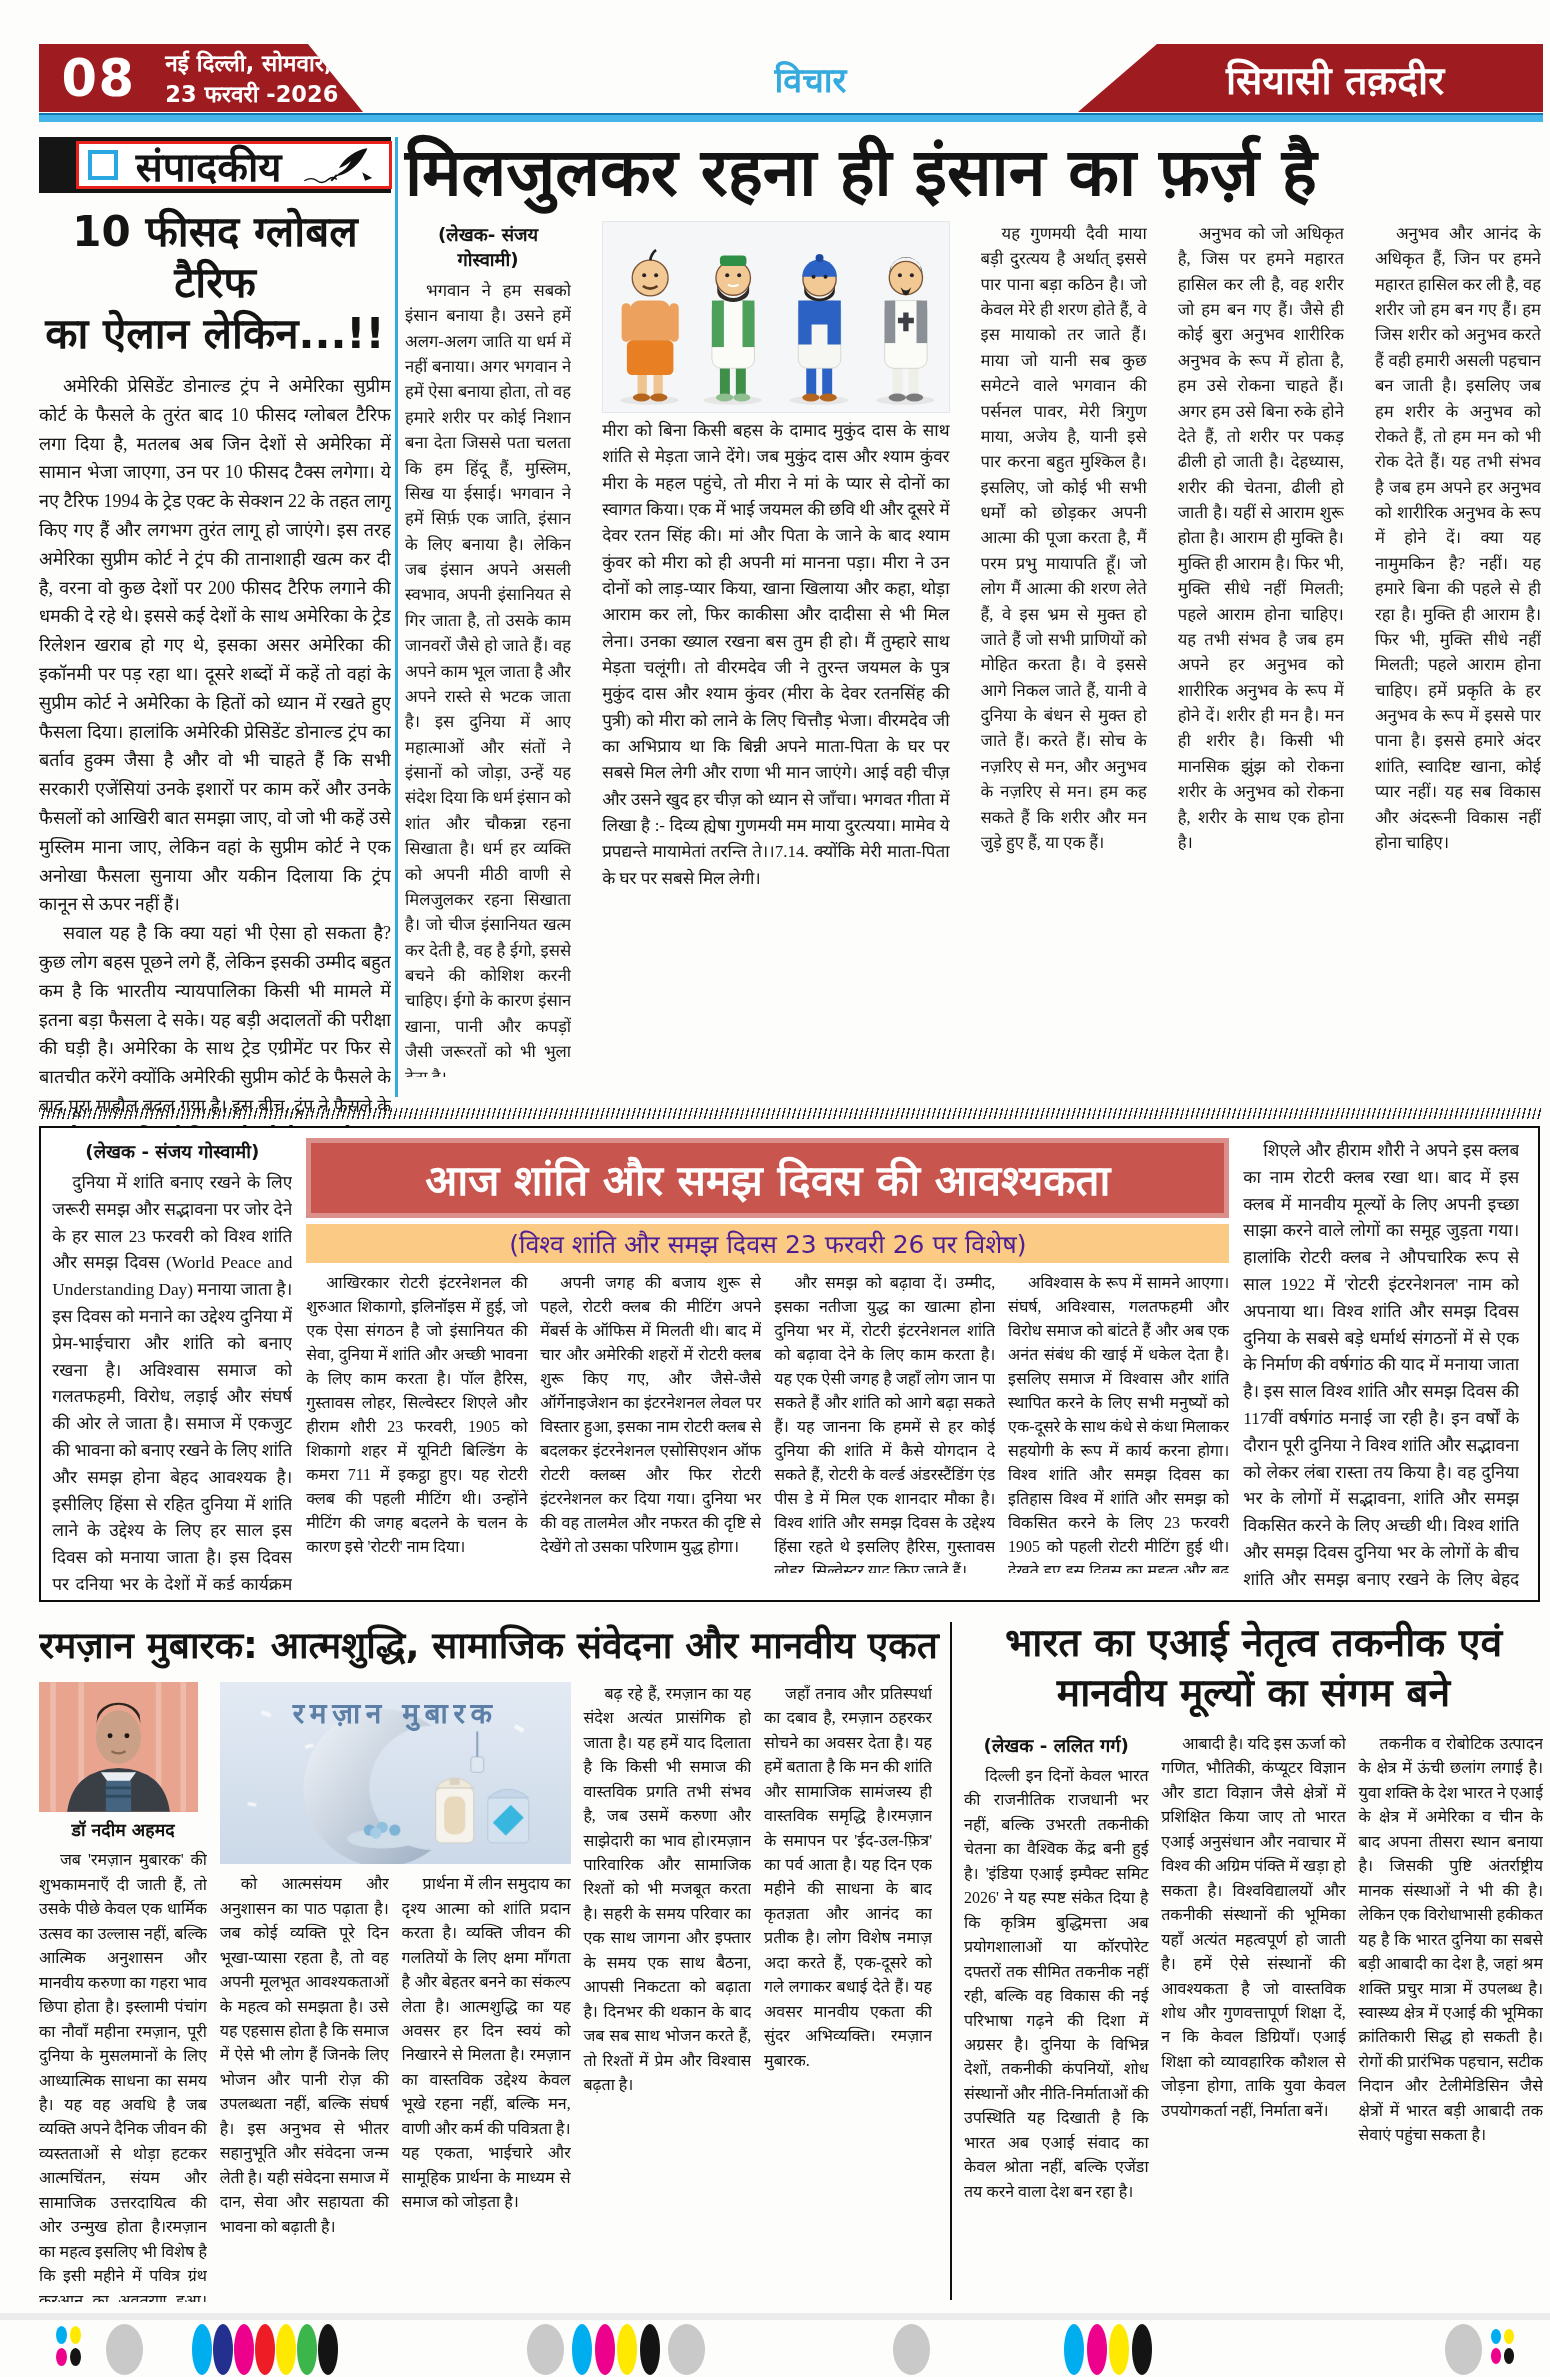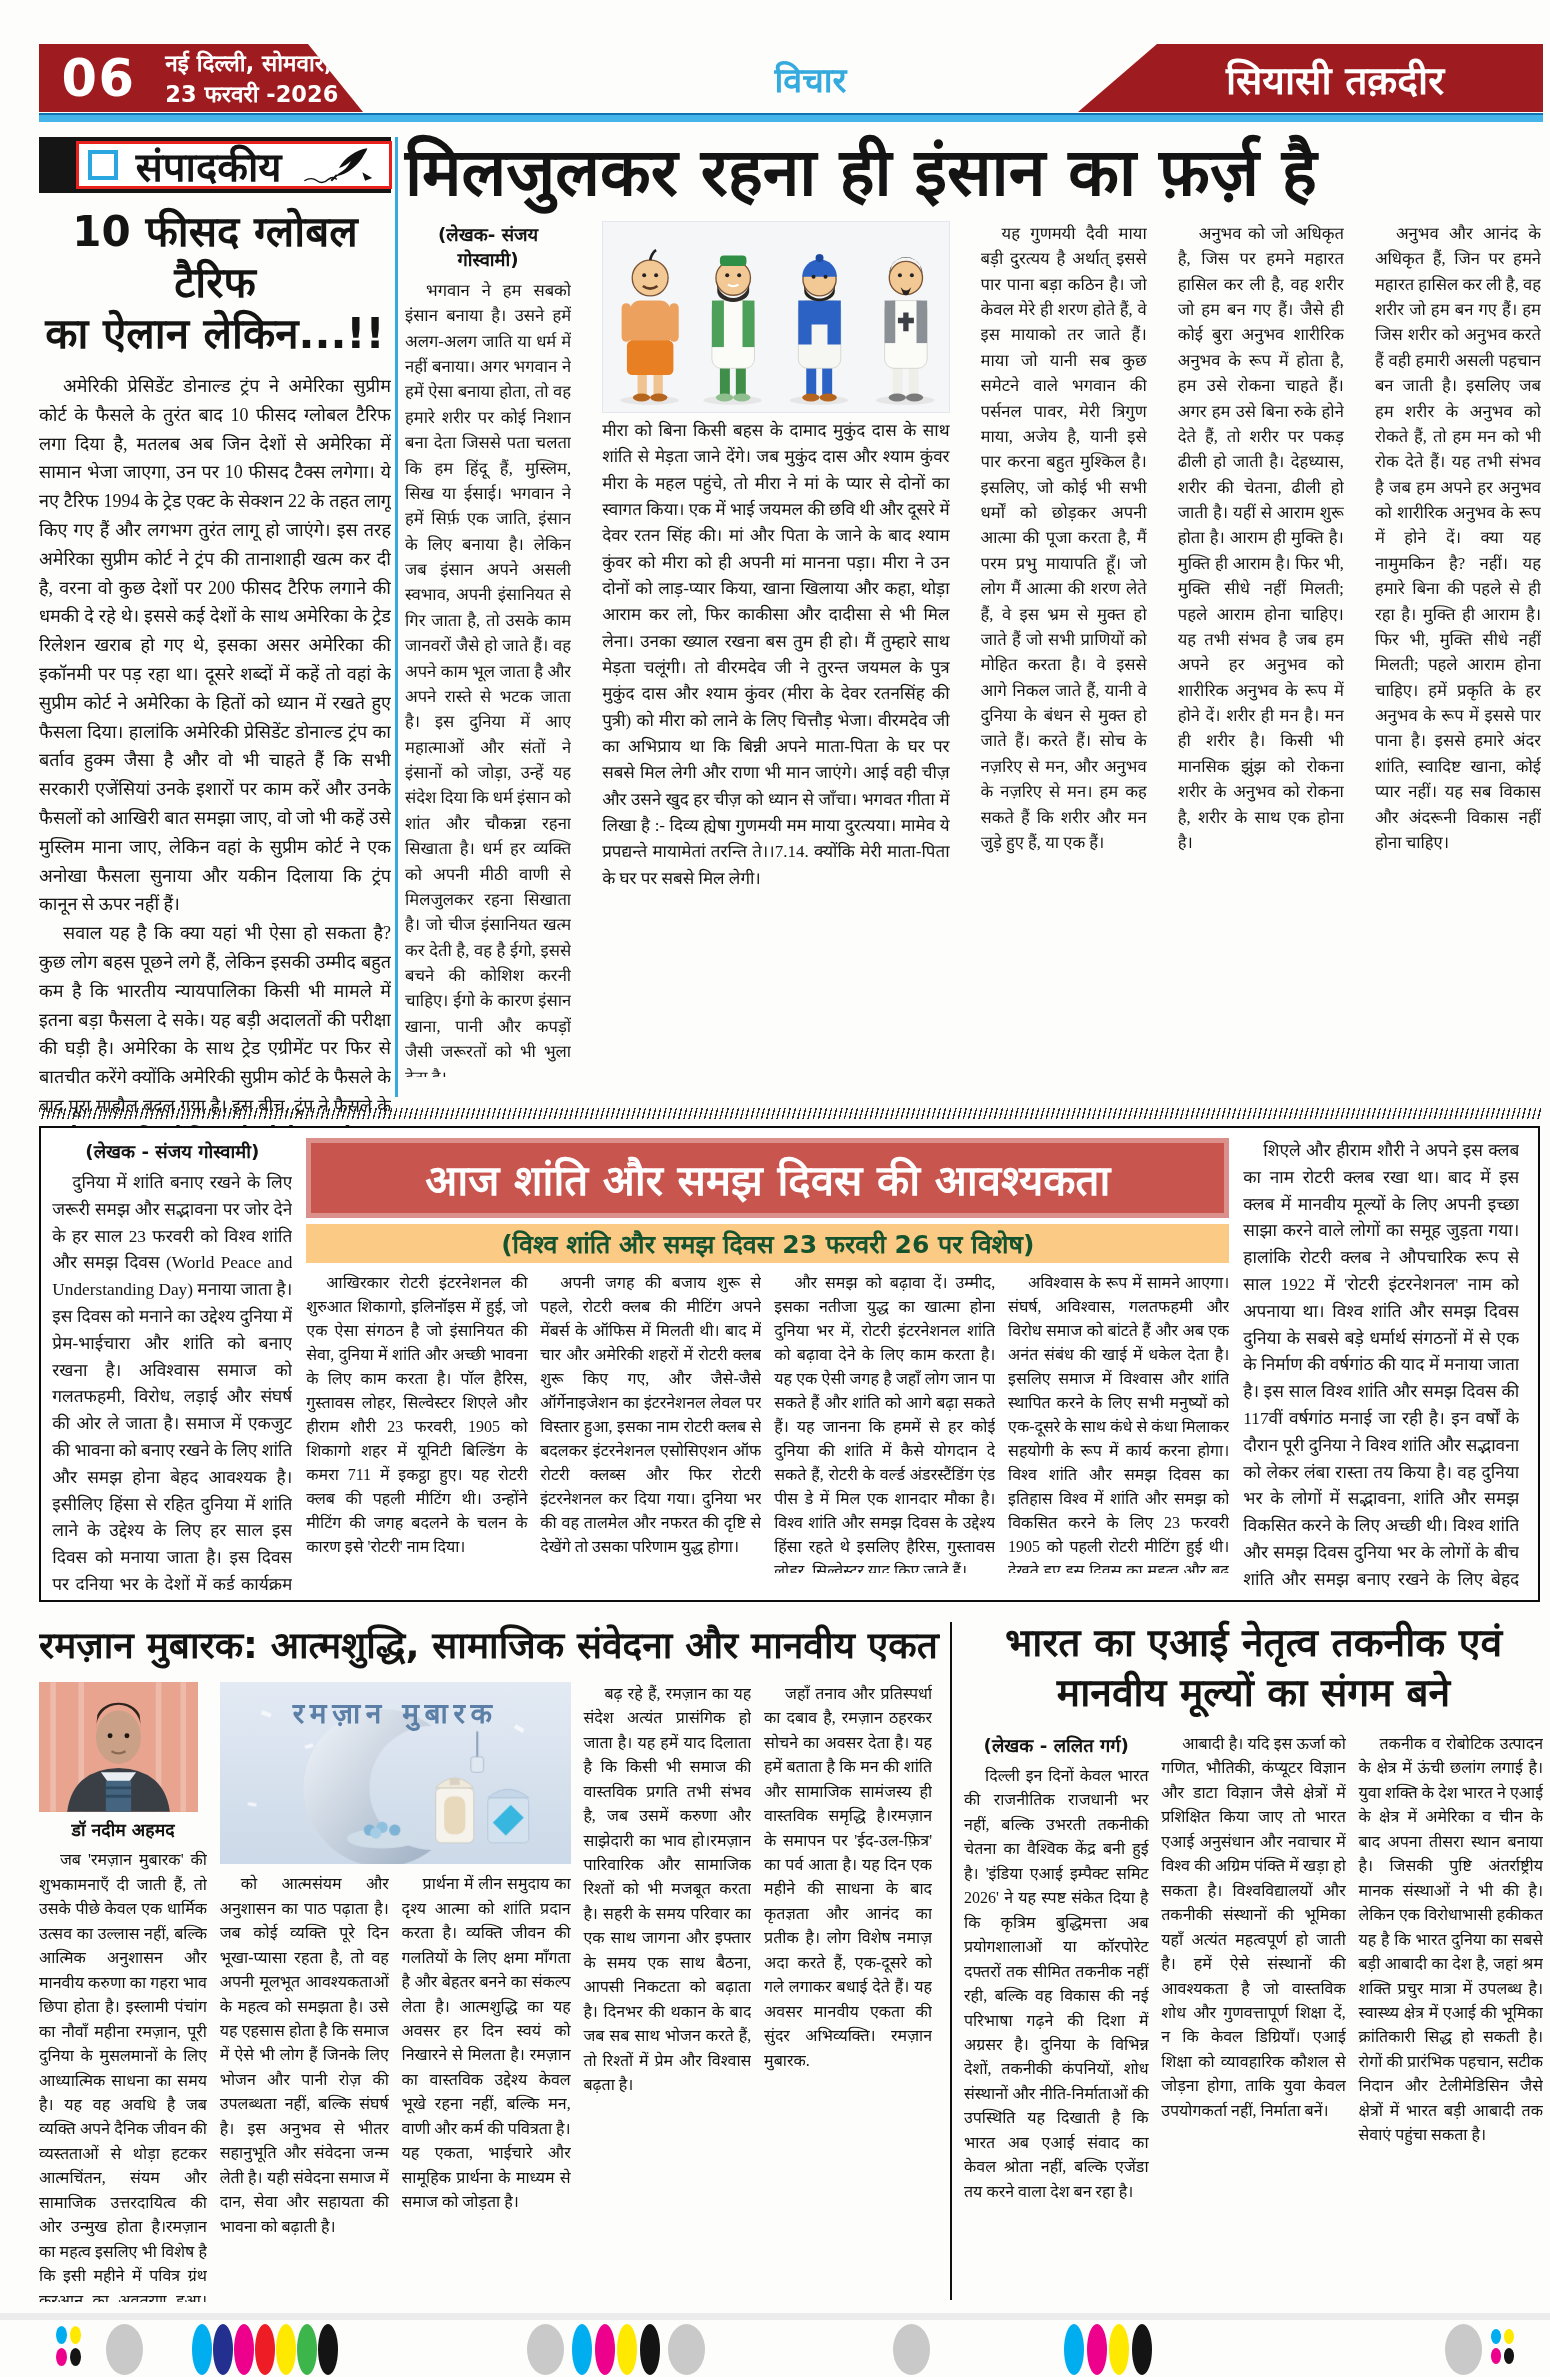--- a/index.html
+++ b/index.html
@@ -57,21 +57,21 @@
   
   .peace{position:absolute;left:39px;top:1126px;width:1501px;height:476px;border:2.8px solid #0d0d0d;
     background:#fff;display:flex;gap:14px;padding:10px 11.3px;}
   .peace-left{width:240px;flex:none;overflow:hidden;}
   .peace-center{width:923px;flex:none;display:flex;flex-direction:column;}
   .peace-right{width:276px;flex:none;overflow:hidden;}
   .peace-banner{height:80px;background:var(--banner-red);box-shadow:inset 0 0 0 5px rgba(255,255,255,.35);
     display:flex;align-items:center;justify-content:center;}
   .peace-title{font-family:"DejaVu Sans",sans-serif;font-weight:800;font-size:42px;color:#fff;white-space:nowrap;}
   .peace-sub{margin-top:5.6px;height:39px;background:var(--banner-orange);display:flex;align-items:center;justify-content:center;}
-  .peace-subtitle{font-family:"DejaVu Sans",sans-serif;font-weight:700;font-size:25px;color:#14532d;white-space:nowrap;}
+  .peace-subtitle{font-family:"DejaVu Sans",sans-serif;font-weight:400;font-size:25px;color:#4c1d95;white-space:nowrap;}
   .peace-cols{display:flex;gap:12.7px;margin-top:8.5px;height:302px;overflow:hidden;}
   .peace-cols .pc{flex:1;overflow:hidden;}
   .ptext{font-size:16px;line-height:1.5;text-align:justify;text-indent:20px;}
   .p24{font-size:17.3px;line-height:1.55;}
 
   
   .ramzan{position:absolute;left:39px;top:1618px;width:901px;}
   .rz-headline{font-family:"DejaVu Sans",sans-serif;font-weight:800;font-size:37px;text-align:center;white-space:nowrap;overflow:hidden;}
   .rz-cols{display:flex;gap:12.7px;margin-top:12.7px;height:620px;}
   .rz-c1{width:168px;flex:none;overflow:hidden;}
@@ -97,21 +97,21 @@
   .foot-strip{position:absolute;left:0;top:2313px;width:1550px;height:7px;background:#ececec;}
   .reg-marks{position:absolute;left:0;top:2323px;width:1550px;height:55px;}
   .regdot{position:absolute;border-radius:50%;display:block;}
 </style>
 </head>
 <body>
 
 <div class="page">
 
   <div class="hdr-left">
-    <span class="hdr-pageno">06</span>
+    <span class="hdr-pageno">08</span>
     <span class="hdr-date">नई दिल्ली, सोमवार, 23 फरवरी -2026</span>
   </div>
   <div class="hdr-section">विचार</div>
   <div class="hdr-right">
     <span class="hdr-mast">सियासी तक़दीर</span>
   </div>
   <div class="hdr-rule"></div>
 
   <div class="editorial">
     <div class="ed-bar">

